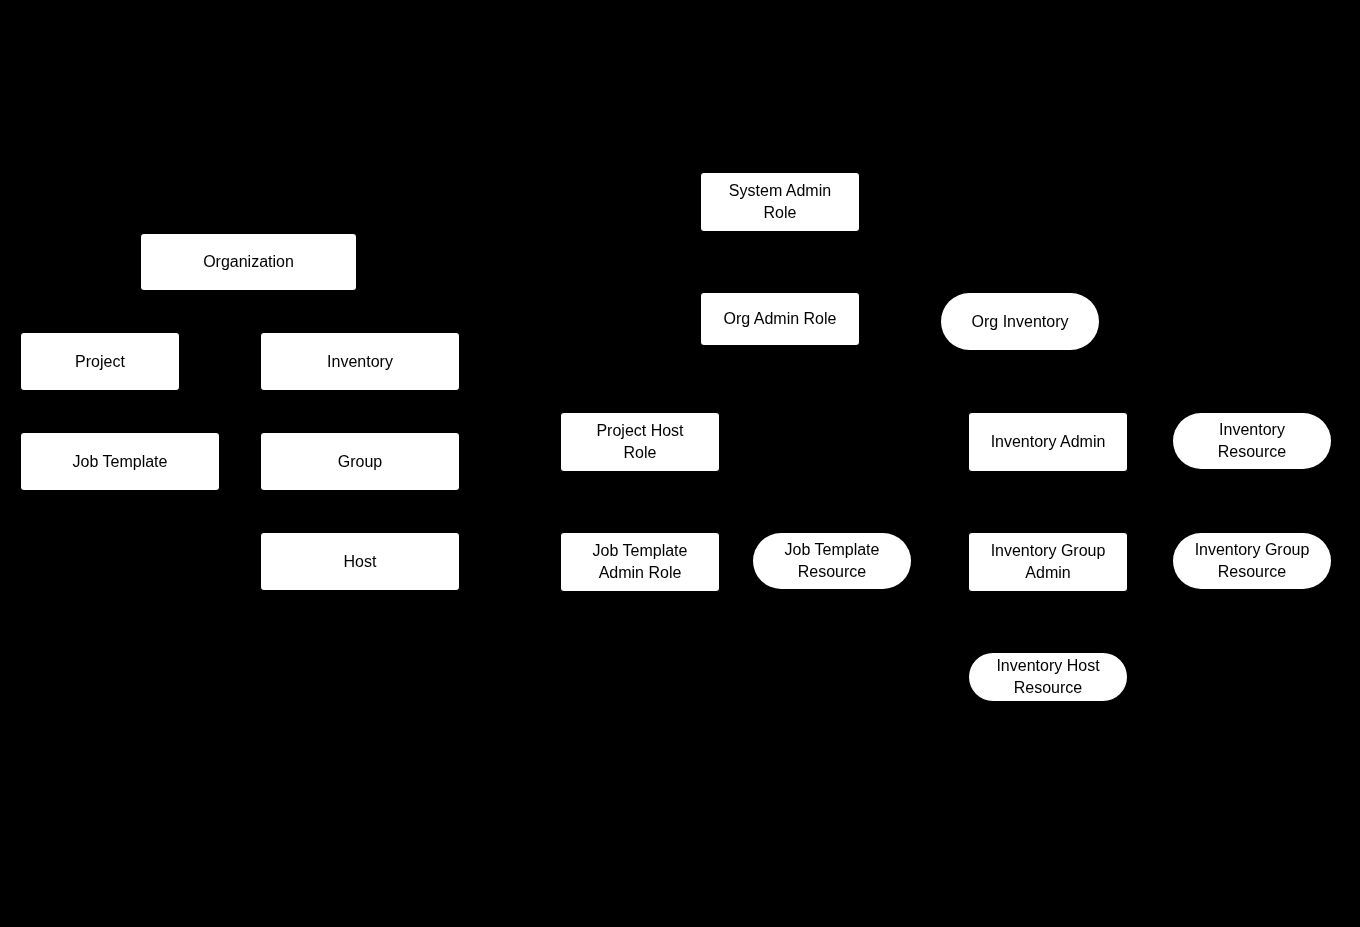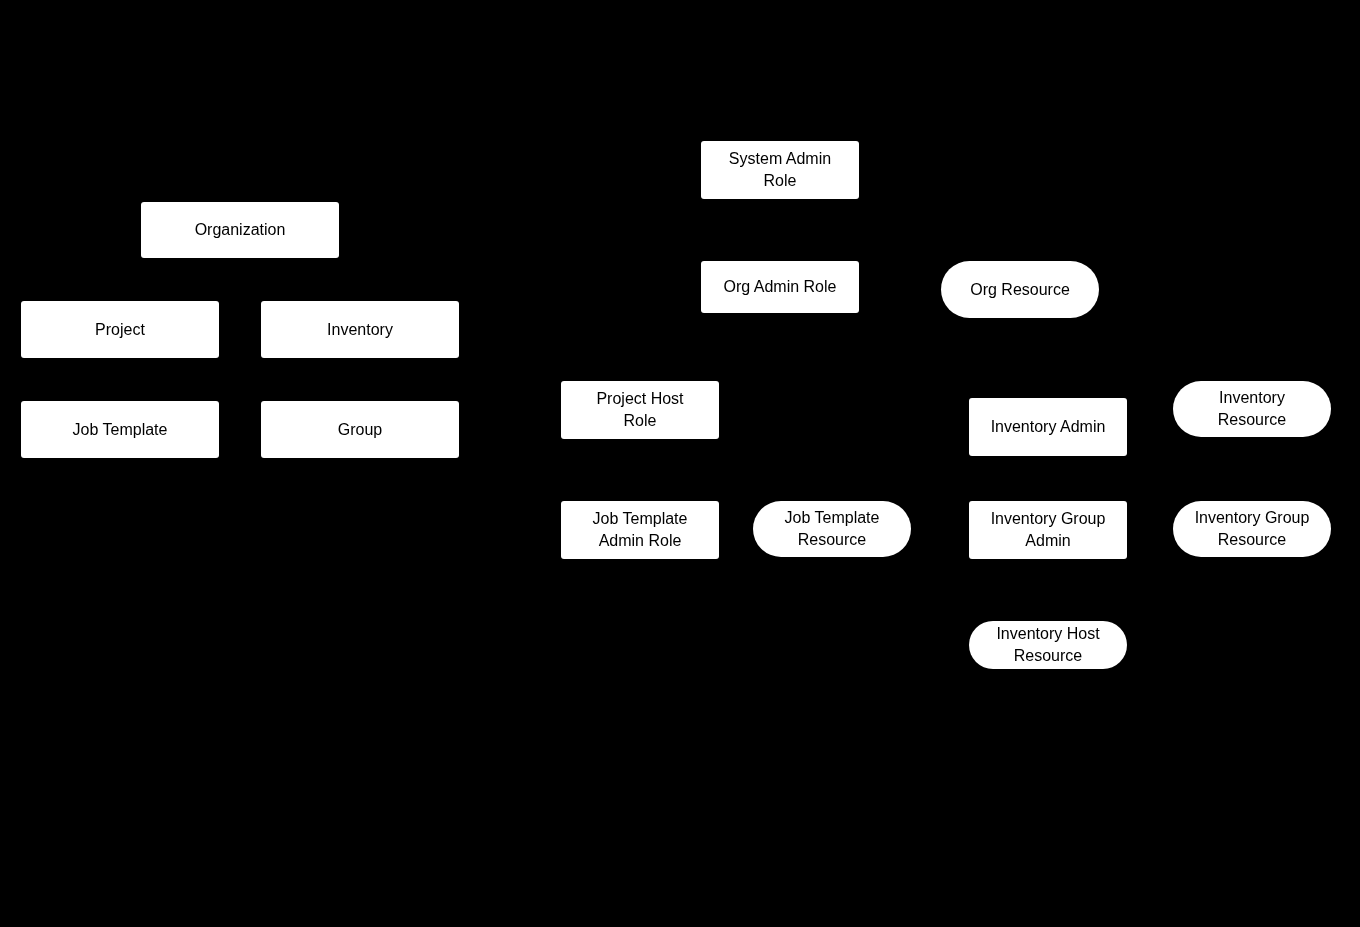--- a/index.html
+++ b/index.html
@@ -20,56 +20,58 @@
     background: var(--node-fill, #ffffff);
     color: var(--node-text, #000000);
     display: flex;
     align-items: center;
     justify-content: center;
     text-align: center;
     font-size: 16px;
     line-height: 22px;
     white-space: pre-line;
     box-sizing: border-box;
+    margin-top: 32px;
   }
   .rect {
     border-radius: 3px;
   }
   .stadium {
     border-radius: 29px;
   }
 </style>
 </head>
 <body>
 
 <div class="canvas">
 
-  <div class="node rect" style="left:141px; top:202px; width:198px; height:56px">Organization</div>
+  <div class="node rect" style="left:141px; top:202px; width:215px; height:56px">Organization</div>
 
-  <div class="node rect" style="left:21px; top:301px; width:198px; height:57px">Project</div>
+  <div class="node rect" style="left:21px; top:301px; width:158px; height:57px">Project</div>
 
   <div class="node rect" style="left:261px; top:301px; width:198px; height:57px">Inventory</div>
 
   <div class="node rect" style="left:21px; top:401px; width:198px; height:57px">Job Template</div>
 
   <div class="node rect" style="left:261px; top:401px; width:198px; height:57px">Group</div>
 
+  <div class="node rect" style="left:261px; top:501px; width:198px; height:57px">Host</div>
 
   <div class="node rect" style="left:701px; top:141px; width:158px; height:58px">System Admin
 Role</div>
 
   <div class="node rect" style="left:701px; top:261px; width:158px; height:52px">Org Admin Role</div>
 
-  <div class="node stadium" style="left:941px; top:261px; width:158px; height:57px">Org Resource</div>
+  <div class="node stadium" style="left:941px; top:261px; width:158px; height:57px">Org Inventory</div>
 
   <div class="node rect" style="left:561px; top:381px; width:158px; height:58px">Project Host
 Role</div>
 
 
-  <div class="node rect" style="left:969px; top:398px; width:158px; height:58px">Inventory Admin</div>
+  <div class="node rect" style="left:969px; top:381px; width:158px; height:58px">Inventory Admin</div>
 
   <div class="node stadium" style="left:1173px; top:381px; width:158px; height:56px">Inventory
 Resource</div>
 
   <div class="node rect" style="left:561px; top:501px; width:158px; height:58px">Job Template
 Admin Role</div>
 
   <div class="node stadium" style="left:753px; top:501px; width:158px; height:56px">Job Template
 Resource</div>
 

